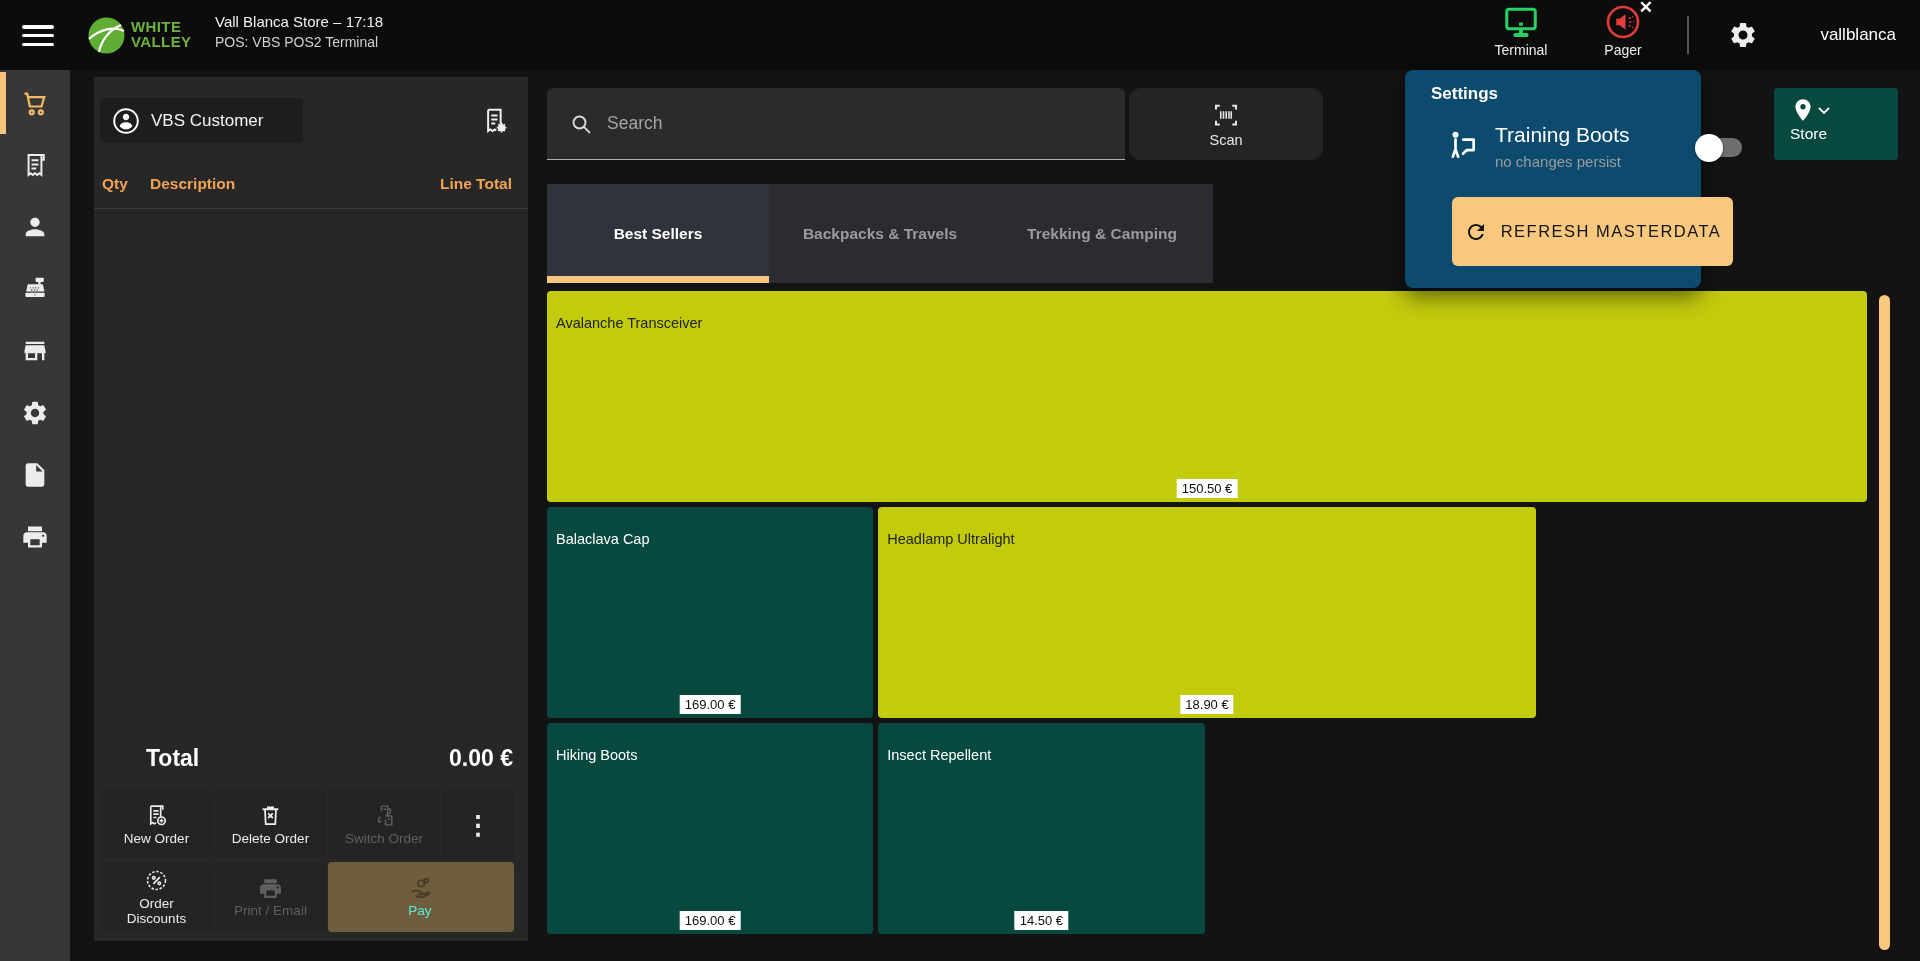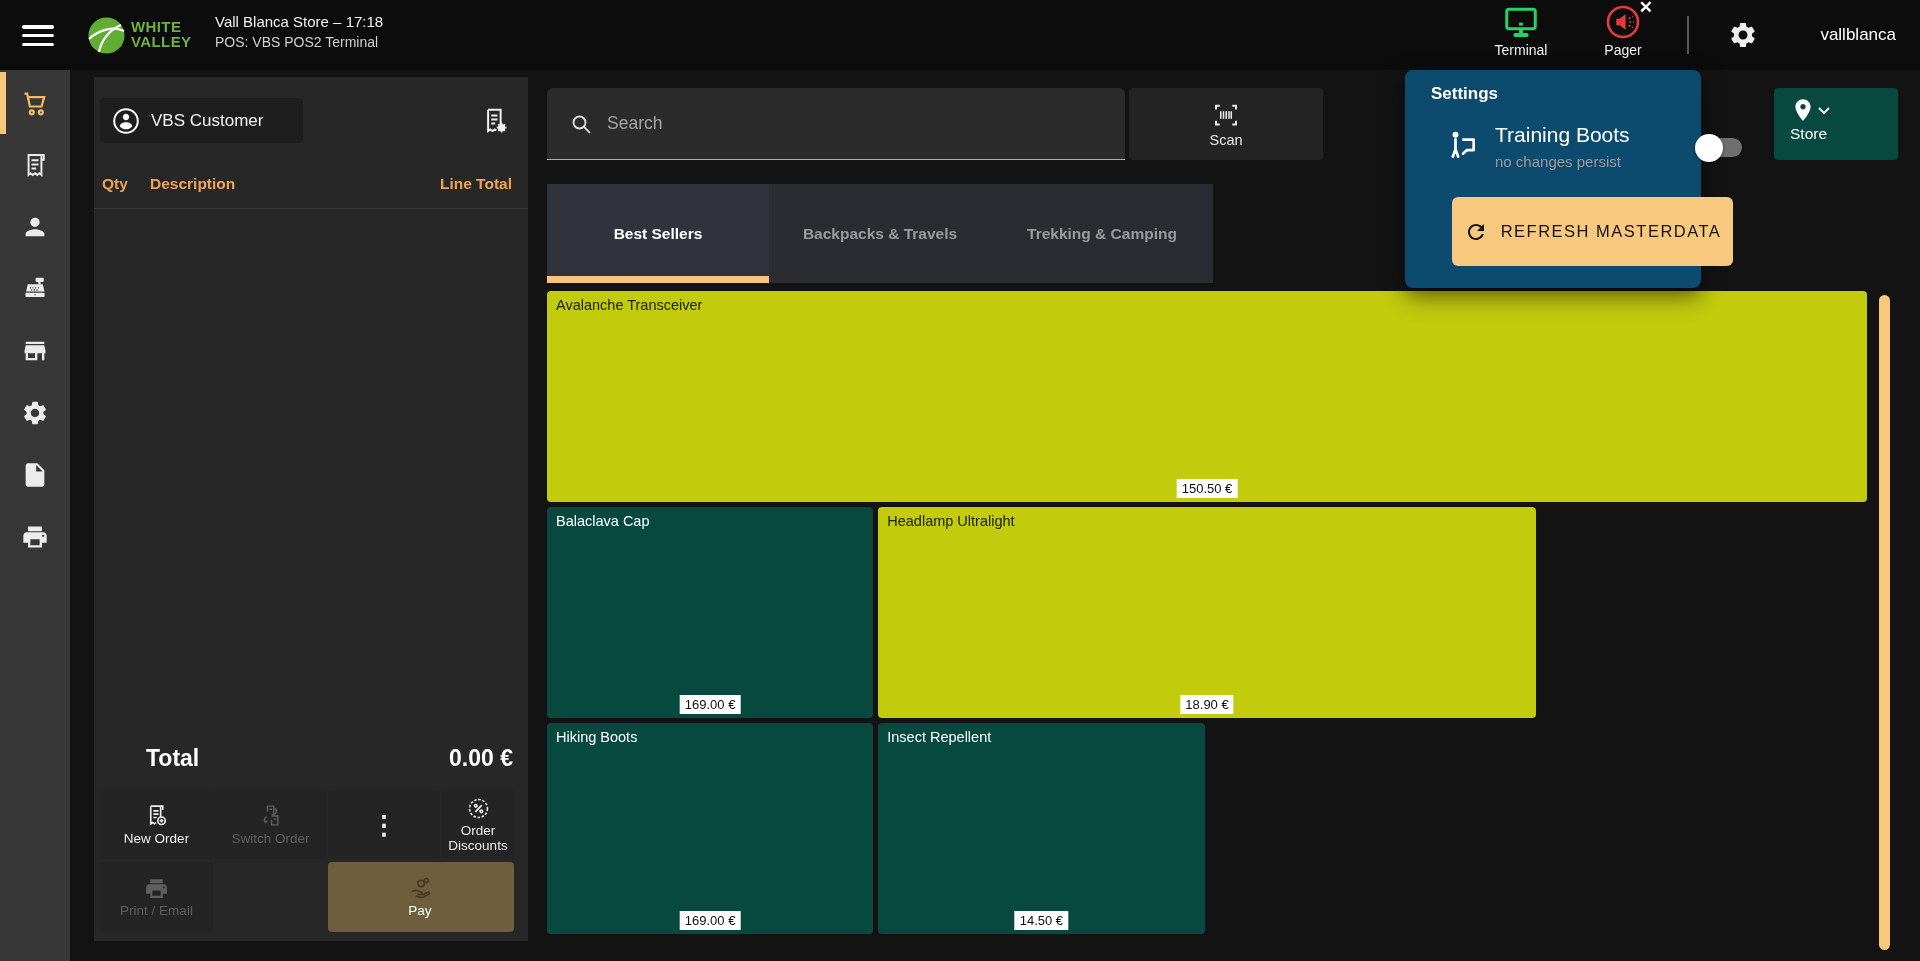--- a/index.html
+++ b/index.html
@@ -60,37 +60,37 @@
   .total-row { position:absolute; left:16px; right:15px; top:668px; display:flex; justify-content:space-between;
                color:#fff; font-size:23px; font-weight:bold;margin-left:36px; }
   .actions { position:absolute; left:6px; top:713px; display:grid;
              grid-template-columns:113px 111px 112px 72px; grid-template-rows:69px 70px; gap:3px 2px; }
   .act-btn { background:#242424; border-radius:4px; display:flex; flex-direction:column; align-items:center;
              justify-content:center; gap:3px; color:#ececec; cursor:pointer; padding:0 10px; }
   .act-btn .icon { height:26px; }
   .act-btn svg { width:25px; height:25px; display:block; }
   .act-label { font-size:13.5px; line-height:1.1; text-align:center; }
   .act-btn.disabled { color:#5f5f5f; cursor:default; }
-  .act-btn.gold { background:#6e5e3e; color:#ffffff;padding-left:8px; }
+  .act-btn.gold { background:#6e5e3e; color:#5eead4;padding-left:8px; }
   .act-btn.gold .icon { color:#453a26; }
   .act-btn.span2 { grid-column:3 / span 2; }
   .more-dots::before { content:"⋮"; font-size:26px; font-weight:bold; line-height:26px; }
 
   
   .search-field { position:absolute; left:547px; top:88px; width:578px; height:72px; background:#2b2b2b;
                   border-radius:6px 6px 0 0; border-bottom:1px solid rgba(220,220,220,.75);
                   display:flex; align-items:center; padding-left:22px; }
   .search-field .icon { color:#dcdcdc; width:24px; height:24px; }
   .search-field svg { width:24px; height:24px; }
   .search-input { flex:1; margin-left:14px; margin-right:12px; background:transparent; border:none; outline:none;
                   color:#e8e8e8; font-size:17.5px; font-family:"Liberation Sans",sans-serif; }
   .search-input::placeholder { color:#a5a5a5; }
 
   .scan-btn { position:absolute; left:1129px; top:88px; width:194px; height:72px; background:#242424;
-              border-radius:4px; display:flex; flex-direction:column; align-items:center; justify-content:center;
+              border-radius:12px; display:flex; flex-direction:column; align-items:center; justify-content:center;
               gap:2px; color:#e8e8e8; cursor:pointer; }
   .scan-btn svg { width:30px; height:30px; }
   .tile-btn-label { font-size:14.5px; }
   .reprint-btn { position:absolute; left:1329px; top:88px; width:105px; height:72px; background:#242424;
               border-radius:4px; display:flex; align-items:center; justify-content:center; padding-top:26px;
               color:#e8e8e8; cursor:pointer; }
   .store-btn { position:absolute; left:1774px; top:88px; width:124px; height:72px; background:#07493f;
               border-radius:4px; color:#fff; padding:9px 0 0 16px; cursor:pointer; }
   .store-btn .pinrow { display:flex; align-items:center; }
   .store-btn .pinrow svg { width:26px; height:26px; }
@@ -102,21 +102,21 @@
   .tab { position:relative; width:222px; height:99px; background:#2a2c31; display:flex; align-items:center;
          justify-content:center; color:#9b9b9b; font-weight:bold; font-size:15.5px; cursor:pointer;
          text-align:center; overflow:hidden; }
   .tab.active { background:#30333c; color:#fff; }
   .tab.active::after { content:""; position:absolute; left:0; right:0; bottom:0; height:7px; background:#f7c57c; }
   .tab:last-child { margin-left:229px; }
 
   
   .grid { position:absolute; left:547px; top:291px; width:1320px; display:grid;
           grid-template-columns:repeat(4, 1fr); grid-auto-rows:211px; gap:5px; }
-  .tile { position:relative; border-radius:4px; padding:6px 9px; font-size:14.5px; cursor:pointer; }
+  .tile { position:relative; border-radius:4px; padding:24px 9px; font-size:14.5px; cursor:pointer; }
   .tile.yellow { background:#c3cb0d; color:#20240a; }
   .tile.teal   { background:#07493f; color:#ffffff; }
   .price { position:absolute; bottom:4px; left:50%; transform:translateX(-50%); background:#ffffff;
            color:#101010; font-size:13px; padding:2px 5px; white-space:nowrap; }
   .scrollbar { position:absolute; left:1879px; top:295px; width:11px; height:655px; background:#f8c87e;
                border-radius:6px; z-index:5; cursor:pointer; }
 
   
   .settings-panel { position:absolute; left:1405px; top:70px; width:296px; height:218px; background:#0c4a6e;
                     border-radius:8px; box-shadow:0 8px 22px rgba(0,0,0,.55); z-index:40; }
@@ -307,20 +307,29 @@
               <path d="M6.5 3h9.5v10.5"></path>
               <path d="M6.5 3v17l1.7-1.3 1.8 1.3 1.6-1.2"></path>
               <path d="M9 7.5h5M9 10.7h5M9 13.9h3"></path>
               <path d="M16 3h2v3.5"></path>
               <circle cx="16.8" cy="17" r="3.6"></circle>
               <path d="M16.8 15.2v3.6M15 17h3.6"></path>
             </svg>
           </span>
           <span class="act-label">New Order</span>
         </div>
+        <div class="act-btn">
+          <span class="icon">
+            <svg viewBox="0 0 24 24" fill="none" stroke="currentColor" stroke-width="1.7">
+              <path d="M4.5 6h15M9.5 6V4.2h5V6M6.7 6l.7 14.3h9.2L17.3 6"></path>
+              <path d="M9.8 10l4.4 4.4M14.2 10l-4.4 4.4"></path>
+            </svg>
+          </span>
+          <span class="act-label">Delete Order</span>
+        </div>
         <div class="act-btn disabled">
           <span class="icon">
             <svg viewBox="0 0 24 24" fill="none" stroke="currentColor" stroke-width="1.4">
               <path d="M9 3h6v8.5h-2"></path>
               <path d="M9 3v5"></path>
               <path d="M11 6h2.5"></path>
               <path d="M13 12.5h6V21h-6v-5"></path>
               <path d="M15 15.5h2.5"></path>
               <path d="M8.3 13c-2 1.1-2.6 3.3-1.2 5.1M5.9 16.2l1 2.1 2.2-.8"></path>
               <path d="M15.7 11c2-1.1 2.6-3.3 1.2-5.1M18.1 7.8l-1-2.1-2.2.8"></path>

